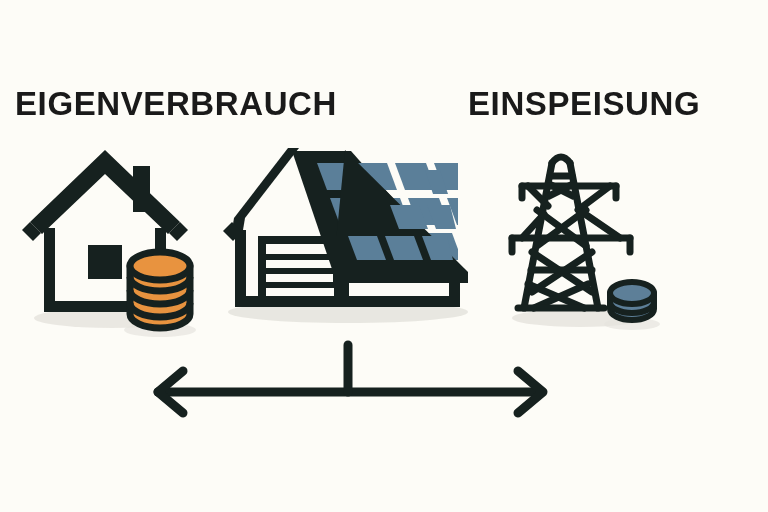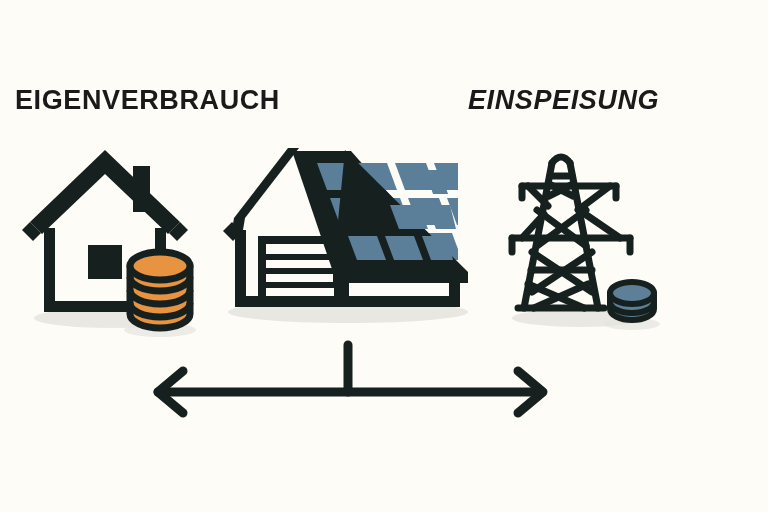--- a/index.html
+++ b/index.html
@@ -25,34 +25,33 @@
     left: 0;
     top: 0;
     width: 768px;
     height: 512px;
     display: block;
   }
   .label {
     position: absolute;
     font-family: "Liberation Sans", sans-serif;
     font-weight: 700;
-    font-size: 27px;
+    font-size: 33px;
     letter-spacing: 0.6px;
     color: #1A1A1A;
     white-space: nowrap;
     line-height: 1;
   }
   #label-left {
     left: 15px;
     top: 87px;
   }
   #label-right {
     left: 468px;
     top: 87px;
-    font-style: italic;
   }
 </style>
 </head>
 <body>
 
 <div id="scene">
 
   <svg class="layer" viewBox="0 0 768 512">
     <ellipse cx="112" cy="318" rx="78" ry="10" fill="#E6E4DE" opacity="0.85"></ellipse>
     <ellipse cx="348" cy="312" rx="120" ry="11" fill="#E6E4DE" opacity="0.9"></ellipse>

